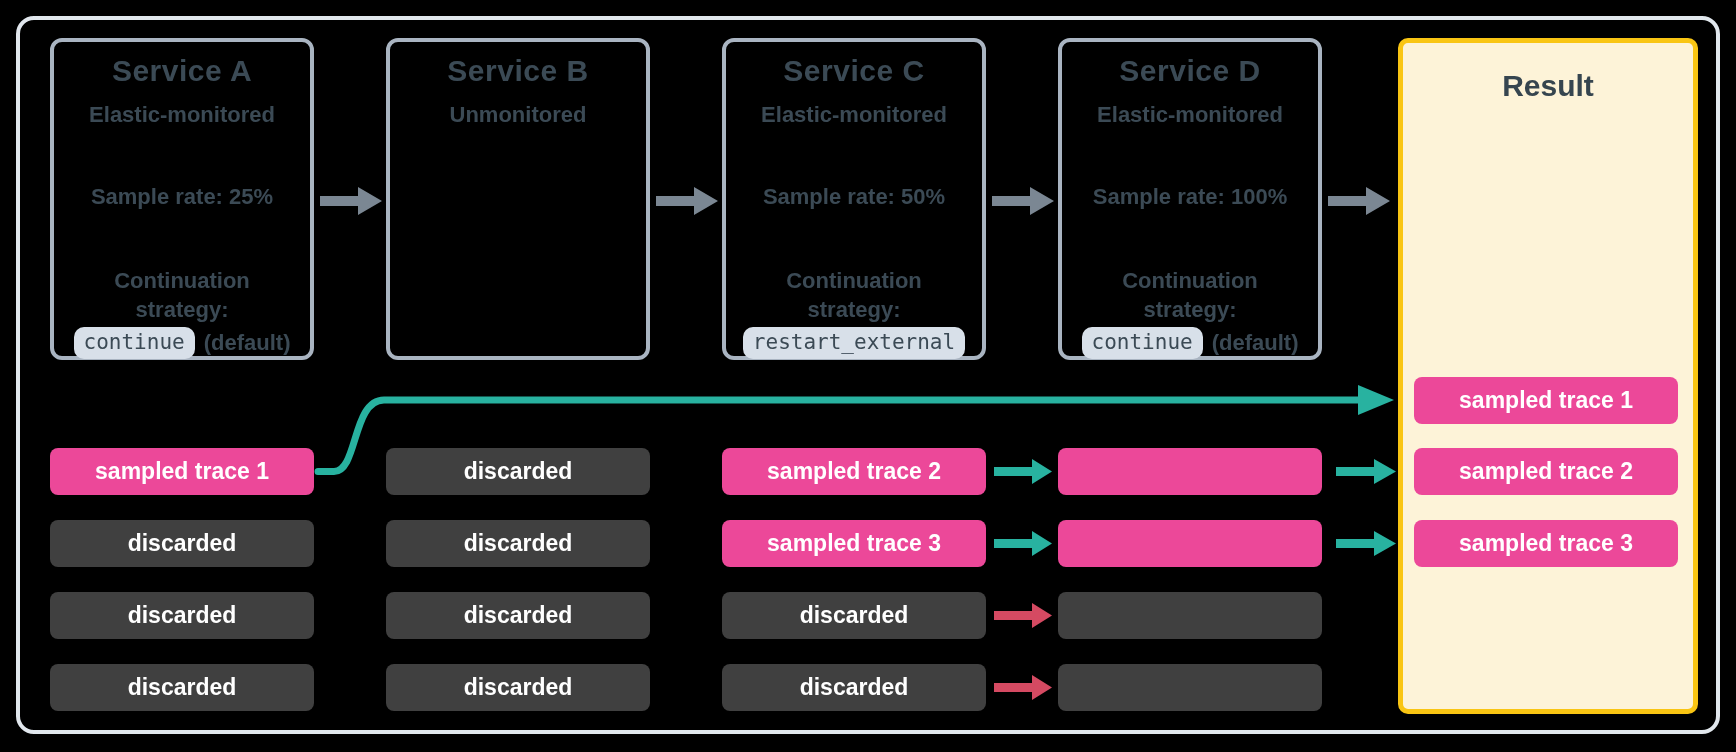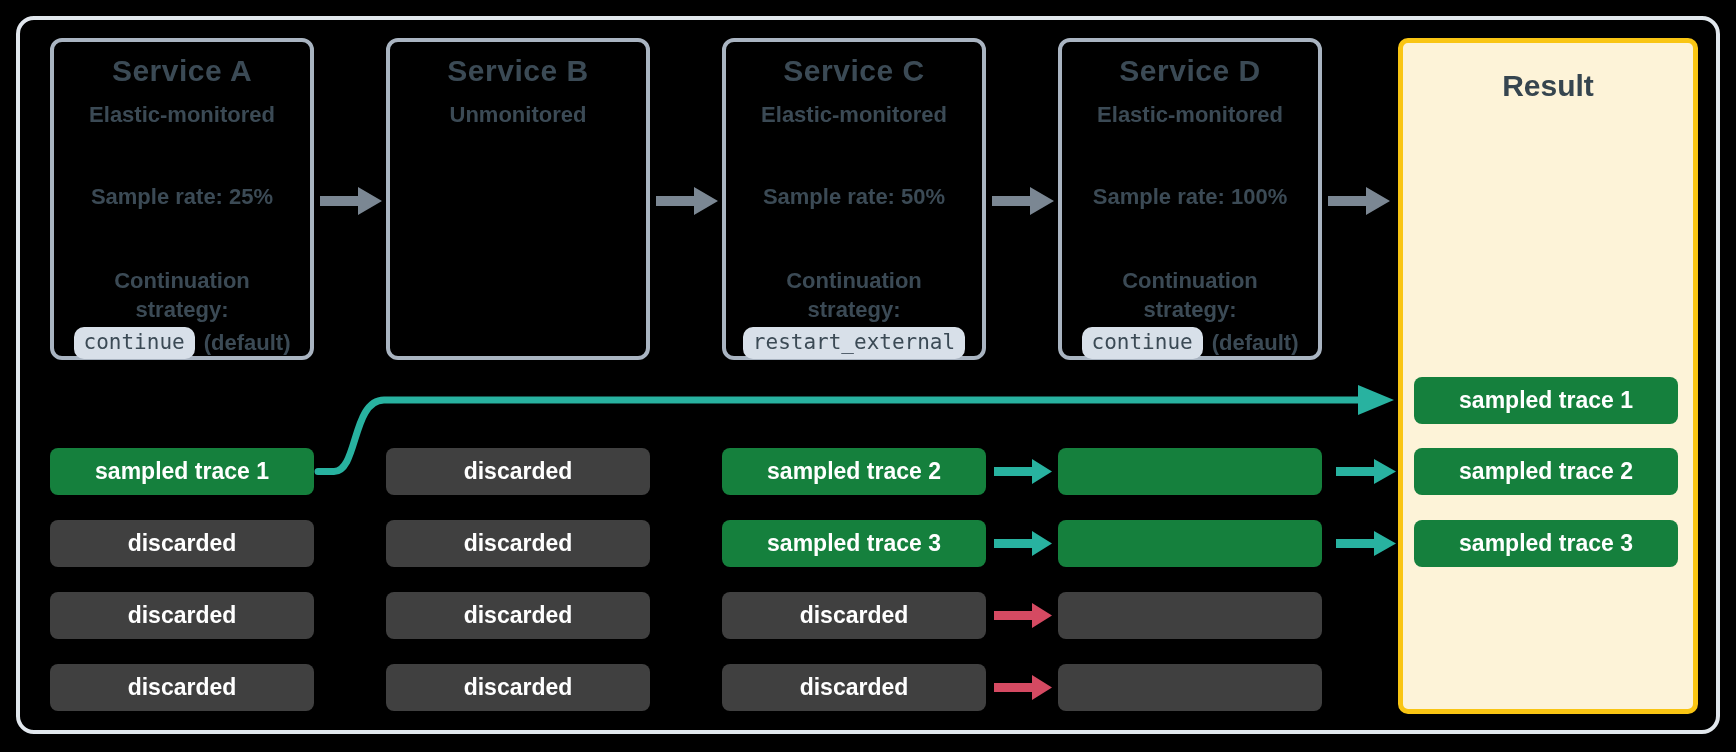--- a/index.html
+++ b/index.html
@@ -31,21 +31,21 @@
     position:absolute;left:1398px;top:38px;width:300px;height:676px;
     background:#fdf3d8;border:5px solid #f9c513;border-radius:10px;
     box-sizing:border-box;text-align:center;
   }
   .result-title{margin-top:26px;font-size:30px;font-weight:700;color:#36454f;}
   .chip{
     position:absolute;width:264px;height:47px;border-radius:8px;
     color:#fff;font-size:23px;font-weight:600;line-height:47px;text-align:center;
     white-space:nowrap;
   }
-  .chip.teal{background:#15803d;}
+  .chip.teal{background:#ec4899;}
   .chip.red{background:#404040;}
   .overlay{position:absolute;left:0;top:0;pointer-events:none;}
 </style>
 </head>
 <body>
 
 <div class="canvas">
 
   <div class="frame"></div>
 

